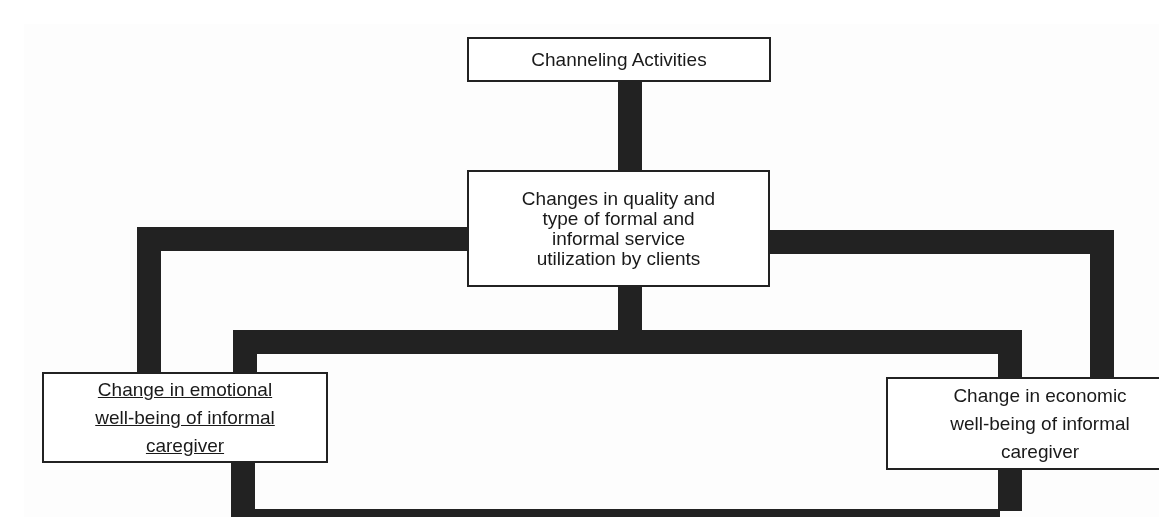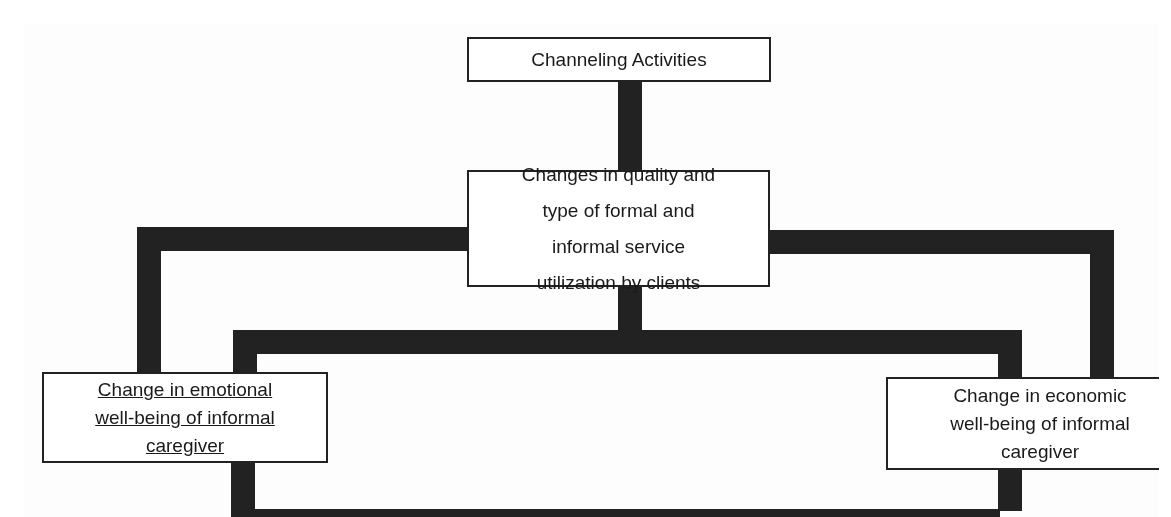--- a/index.html
+++ b/index.html
@@ -33,21 +33,21 @@
     white-space:pre-line;
     z-index:2;
   }
   .line{
     position:absolute;
     background:var(--line);
     z-index:1;
   }
   
   .node-a{left:443px;top:13px;width:304px;height:45px;}
-  .node-b{left:443px;top:146px;width:303px;height:117px;line-height:36px;}
+  .node-b{left:443px;top:146px;width:303px;height:117px;line-height:20px;}
   .node-c{left:18px;top:348px;width:286px;height:91px;line-height:28px;text-decoration:underline;}
   .node-d{left:862px;top:353px;width:308px;height:93px;line-height:28px;}
 </style>
 </head>
 <body>
 
 <div class="canvas">
 
   <div class="line" style="left:594px;top:55px;width:2px;height:93px;"></div>
 

